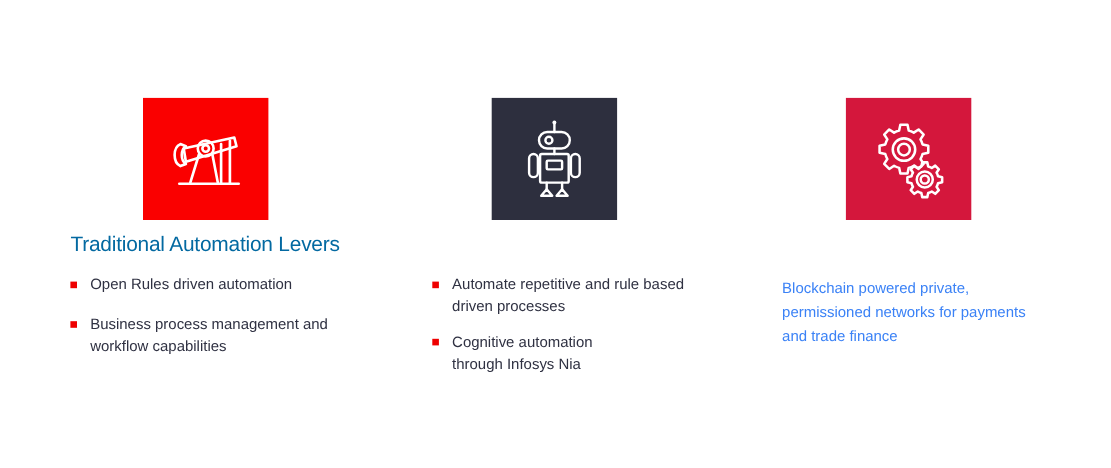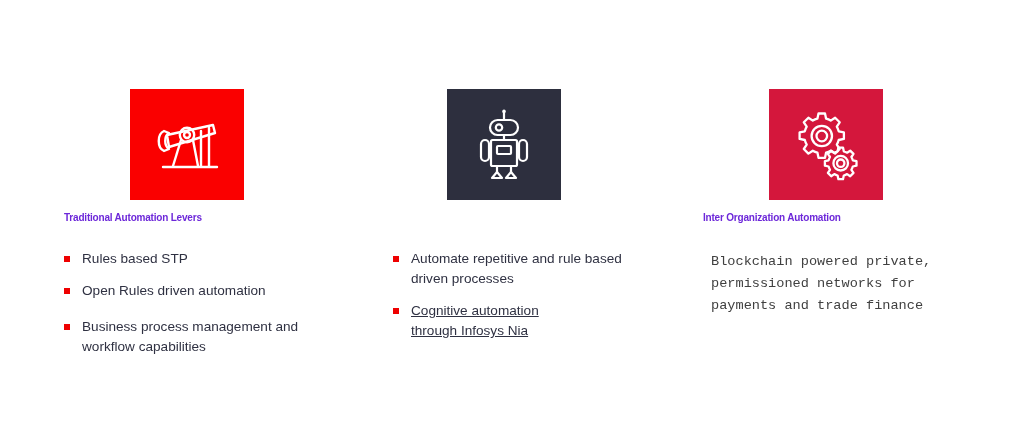--- a/index.html
+++ b/index.html
@@ -42,23 +42,23 @@
   .col-3 .icon-tile { left: 66px; }
 
   .icon-tile svg {
     display: block;
   }
 
   .card-title {
     position: absolute;
     top: 212px;
     left: 0;
-    font-size: 10px;
-    font-weight: bold;
-    color: #6d28d9;
+    font-size: 19px;
+    font-weight: normal;
+    color: #0369a1;
     letter-spacing: -0.2px;
     white-space: nowrap;
   }
 
   .bullet-list {
     position: absolute;
     top: 249px;
     left: 0;
     width: 100%;
     list-style: none;
@@ -81,22 +81,21 @@
     height: 6px;
     background: #ee0000;
   }
   .plain-block {
     position: absolute;
     top: 251px;
     left: 8px;
     width: 245px;
     font-size: 13.6px;
     line-height: 22px;
-    color: #404040;
-    font-family: Liberation Mono, monospace;
+    color: #3b82f6;
   }
 </style>
 </head>
 <body>
 
 <div class="slide">
 
   <div class="column col-1">
 
     <div class="icon-tile" style="background:#fa0000;">
@@ -116,24 +115,20 @@
           <path d="M58 14 L 58 52"></path>
 
           <path d="M12 53 L 66 53"></path>
         </svg>
       </span>
     </div>
 
     <div class="card-title">Traditional Automation Levers</div>
 
     <ul class="bullet-list">
-      <li class="bullet-item">
-        <span class="marker"></span>
-        <span>Rules based STP</span>
-      </li>
       <li class="bullet-item">
         <span class="marker"></span>
         <span>Open Rules driven automation</span>
       </li>
       <li class="bullet-item" style="width:250px;margin-top:16px;">
         <span class="marker"></span>
         <span>Business process management and workflow capabilities</span>
       </li>
     </ul>
   </div>
@@ -167,21 +162,21 @@
         </svg>
       </span>
     </div>
 
 
     <ul class="bullet-list">
       <li class="bullet-item" style="width:235px;">
         <span class="marker"></span>
         <span>Automate repetitive and rule based driven processes</span>
       </li>
-      <li class="bullet-item" style="width:175px;text-decoration:underline;">
+      <li class="bullet-item" style="width:175px;">
         <span class="marker"></span>
         <span>Cognitive automation through Infosys Nia</span>
       </li>
     </ul>
   </div>
 
   <div class="column col-3">
 
     <div class="icon-tile" style="background:#d4173c;">
       <span>
@@ -191,18 +186,17 @@
           <circle cx="31.8" cy="27" r="10.2"></circle>
           <circle cx="31.8" cy="27" r="5.3"></circle>
 
           <path d="M48.4 38.6 l4.6 0 0.8 3.7 a13 13 0 0 1 3.3 1.4 l3.1-2.1 3.3 3.3 -2.1 3.1 a13 13 0 0 1 1.4 3.3 l3.7 0.8 0 4.6 -3.7 0.8 a13 13 0 0 1 -1.4 3.3 l2.1 3.1 -3.3 3.3 -3.1-2.1 a13 13 0 0 1 -3.3 1.4 l-0.8 3.7 -4.6 0 -0.8-3.7 a13 13 0 0 1 -3.3-1.4 l-3.1 2.1 -3.3-3.3 2.1-3.1 a13 13 0 0 1 -1.4-3.3 l-3.7-0.8 0-4.6 3.7-0.8 a13 13 0 0 1 1.4-3.3 l-2.1-3.1 3.3-3.3 3.1 2.1 a13 13 0 0 1 3.3-1.4 Z"></path>
           <circle cx="50.7" cy="54.2" r="7.3"></circle>
           <circle cx="50.7" cy="54.2" r="3.7"></circle>
         </svg>
       </span>
     </div>
 
-    <div class="card-title">Inter Organization Automation</div>
 
     <div class="plain-block">Blockchain powered private, permissioned networks for payments and trade finance</div>
   </div>
 
 </div>
 
 </body></html>

